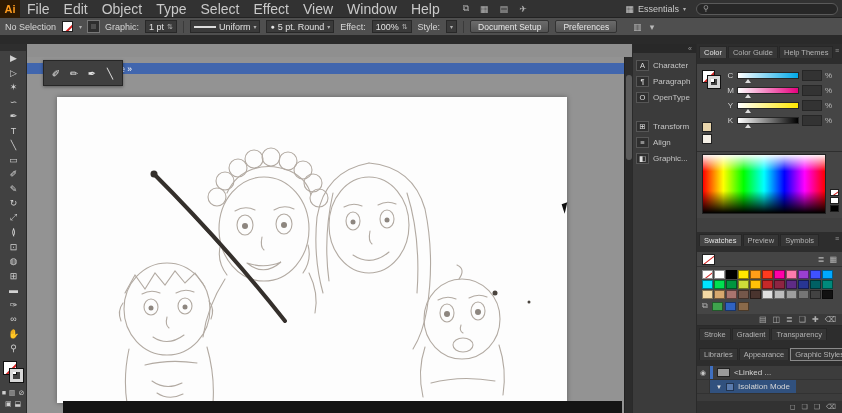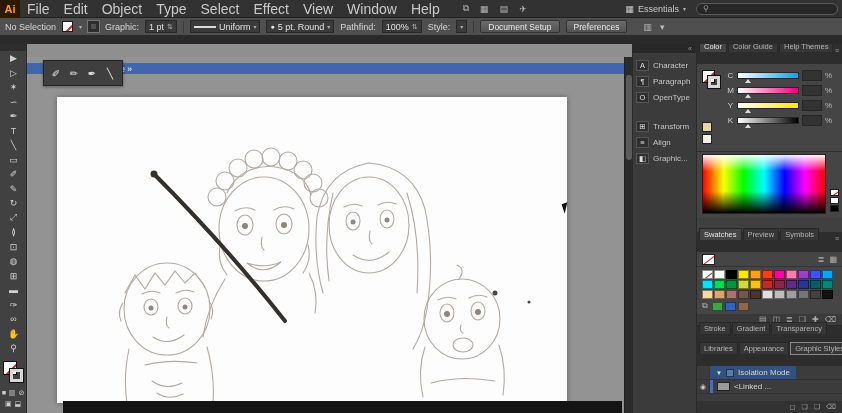--- a/index.html
+++ b/index.html
@@ -80,21 +80,21 @@
   .cd-items{padding-top:4px;}
   .cp-item{display:flex;align-items:center;gap:4px;height:16px;padding-left:3px;cursor:pointer;}
   .cp-item.gap{margin-top:13px;}
   .cp-icon{width:13px;height:11px;background:#2f2f2f;border:1px solid #565656;color:#ddd;font-size:7.5px;
     display:flex;align-items:center;justify-content:center;flex:0 0 auto;}
   .cp-label{font-size:8px;color:#c5c5c5;white-space:nowrap;}
 
   
   .right-dock{position:absolute;left:697px;top:44px;width:145px;height:369px;background:#404040;
     display:flex;flex-direction:column;overflow:hidden;font-size:8px;}
-  .tabrow{display:flex;align-items:center;background:#2d2d2d;padding:2px 2px 18px 2px;gap:1px;position:relative;flex:0 0 auto;height:12px;}
+  .tabrow{display:flex;align-items:flex-start;background:#2d2d2d;padding:2px 2px 18px 2px;gap:1px;position:relative;flex:0 0 auto;height:12px;}
   .tab{padding:1px 4px;font-size:7.5px;color:#b2b2b2;background:#363636;border:1px solid #272727;
     border-bottom:none;white-space:nowrap;cursor:pointer;}
   .tab.active{background:#454545;color:#e4e4e4;}
   .tab.boxed{border:1px solid #8a8a8a;}
   .panel-menu{position:absolute;right:3px;top:3px;font-size:7px;color:#9a9a9a;cursor:pointer;}
 
   .color-body{position:relative;height:88px;background:#454545;border-bottom:1px solid #2e2e2e;flex:0 0 auto;}
   .cfs-fill{position:absolute;left:5px;top:6px;width:13px;height:13px;background:#fff;border:1px solid #111;overflow:hidden;}
   .cfs-fill::after{content:"";position:absolute;left:-3px;top:5px;width:20px;height:1.5px;background:#d21f1f;transform:rotate(-45deg);}
   .cfs-stroke{position:absolute;left:11px;top:12px;width:12px;height:12px;border:3px solid #d8d8d8;outline:1px solid #111;}
@@ -202,21 +202,21 @@
     <span class="cb-field">
       <span class="line-preview"></span>
       <span>Uniform</span>
       <span class="cb-caret">▾</span>
     </span>
     <span class="cb-field">
       <span class="brush-dot">●</span>
       <span>5 pt. Round</span>
       <span class="cb-caret">▾</span>
     </span>
-    <span class="cb-label">Pathfind:</span>
+    <span class="cb-label">Effect:</span>
     <span class="cb-field">
       <span>100%</span>
       <span class="cb-spin">⇅</span>
     </span>
     <span class="cb-label">Style:</span>
     <span class="cb-field">
       <span class="cb-caret">▾</span>
     </span>
     <span class="cb-sep"></span>
     <button class="cb-button">Document Setup</button>
@@ -534,33 +534,33 @@
         <div class="tab">Transparency</div>
       </div>
     <div class="tabrow">
         <div class="tab">Libraries</div>
         <div class="tab">Appearance</div>
         <div class="tab boxed">Graphic Styles</div>
       </div>
 
     <div class="layers-section">
       <div class="layer-row">
+        <div class="eye-cell">◉</div>
+        <div class="row-accent"></div>
+        <span class="layer-thumb"></span>
+        <span>&lt;Linked ...</span>
+      </div>
+      <div class="layer-row">
         <div class="eye-cell"></div>
         <div class="iso-wrap">
           <span class="disclosure">▼</span>
           <span class="iso-chip"></span>
           <span>Isolation Mode</span>
         </div>
       </div>
-      <div class="layer-row">
-        <div class="eye-cell">◉</div>
-        <div class="row-accent"></div>
-        <span class="layer-thumb"></span>
-        <span>&lt;Linked ...</span>
-      </div>
       <div class="layers-footer">
           <span>◻</span>
           <span>❏</span>
           <span>❑</span>
           <span>⌫</span>
         </div>
     </div>
   </div>
 </div>
 

